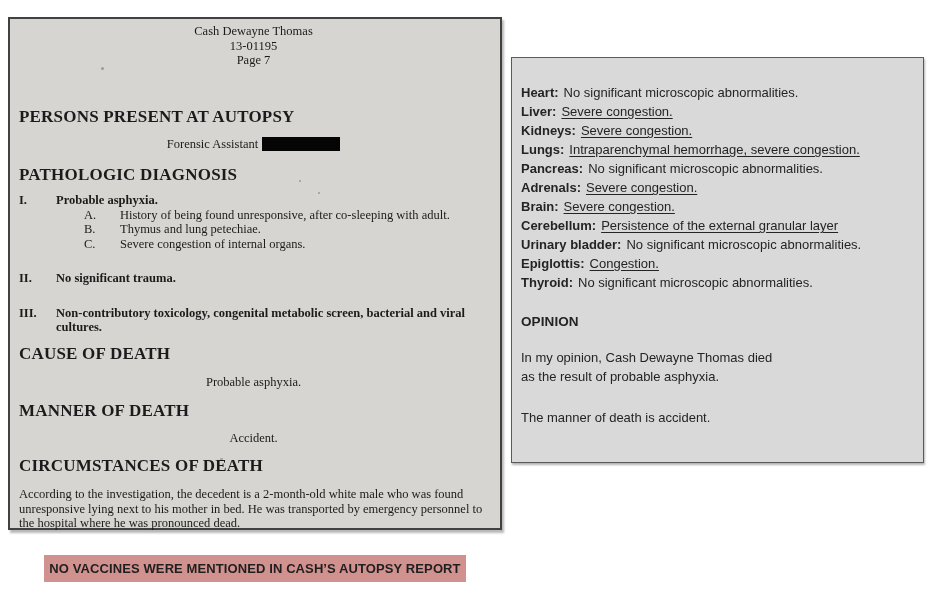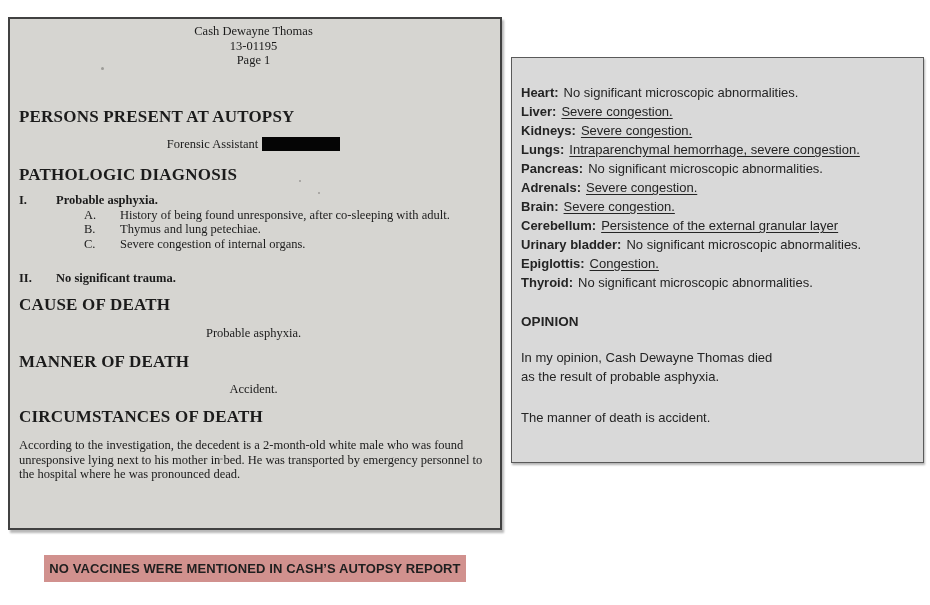--- a/index.html
+++ b/index.html
@@ -89,21 +89,21 @@
   .sp4 { left: 220px; top: 458px; width: 3px; height: 2px; }
 </style>
 </head>
 <body>
 
 <div class="canvas">
 
   <div class="doc-left">
     <div class="doc-line">Cash Dewayne Thomas</div>
     <div class="doc-line">13-01195</div>
-    <div class="doc-line">Page 1</div>
+    <div class="doc-line">Page 7</div>
 
     <div class="doc-title t-persons">PERSONS PRESENT AT AUTOPSY</div>
     <div class="doc-line t-forensic"><span>Forensic Assistant</span><span class="redaction"></span></div>
 
     <div class="doc-title t-pathdx">PATHOLOGIC DIAGNOSIS</div>
 
     <div class="diag-item">
       <span class="num">I.</span>
       <span class="t">Probable asphyxia.</span>
     </div>
@@ -118,20 +118,24 @@
     <div class="diag-sub">
       <span class="letter">C.</span>
       <span class="t">Severe congestion of internal organs.</span>
     </div>
 
     <div class="diag-item gap20">
       <span class="num">II.</span>
       <span class="t">No significant trauma.</span>
     </div>
 
+    <div class="diag-item gap20">
+      <span class="num">III.</span>
+      <span class="t">Non-contributory toxicology, congenital metabolic screen, bacterial and viral cultures.</span>
+    </div>
 
     <div class="doc-title t-cause">CAUSE OF DEATH</div>
     <div class="doc-line cause-txt">Probable asphyxia.</div>
 
     <div class="doc-title t-manner">MANNER OF DEATH</div>
     <div class="doc-line manner-txt">Accident.</div>
 
     <div class="doc-title t-circ">CIRCUMSTANCES OF DEATH</div>
     <div class="circ-par">According to the investigation, the decedent is a 2-month-old white male who was found unresponsive lying next to his mother in bed. He was transported by emergency personnel to the hospital where he was pronounced dead.</div>
   </div>

